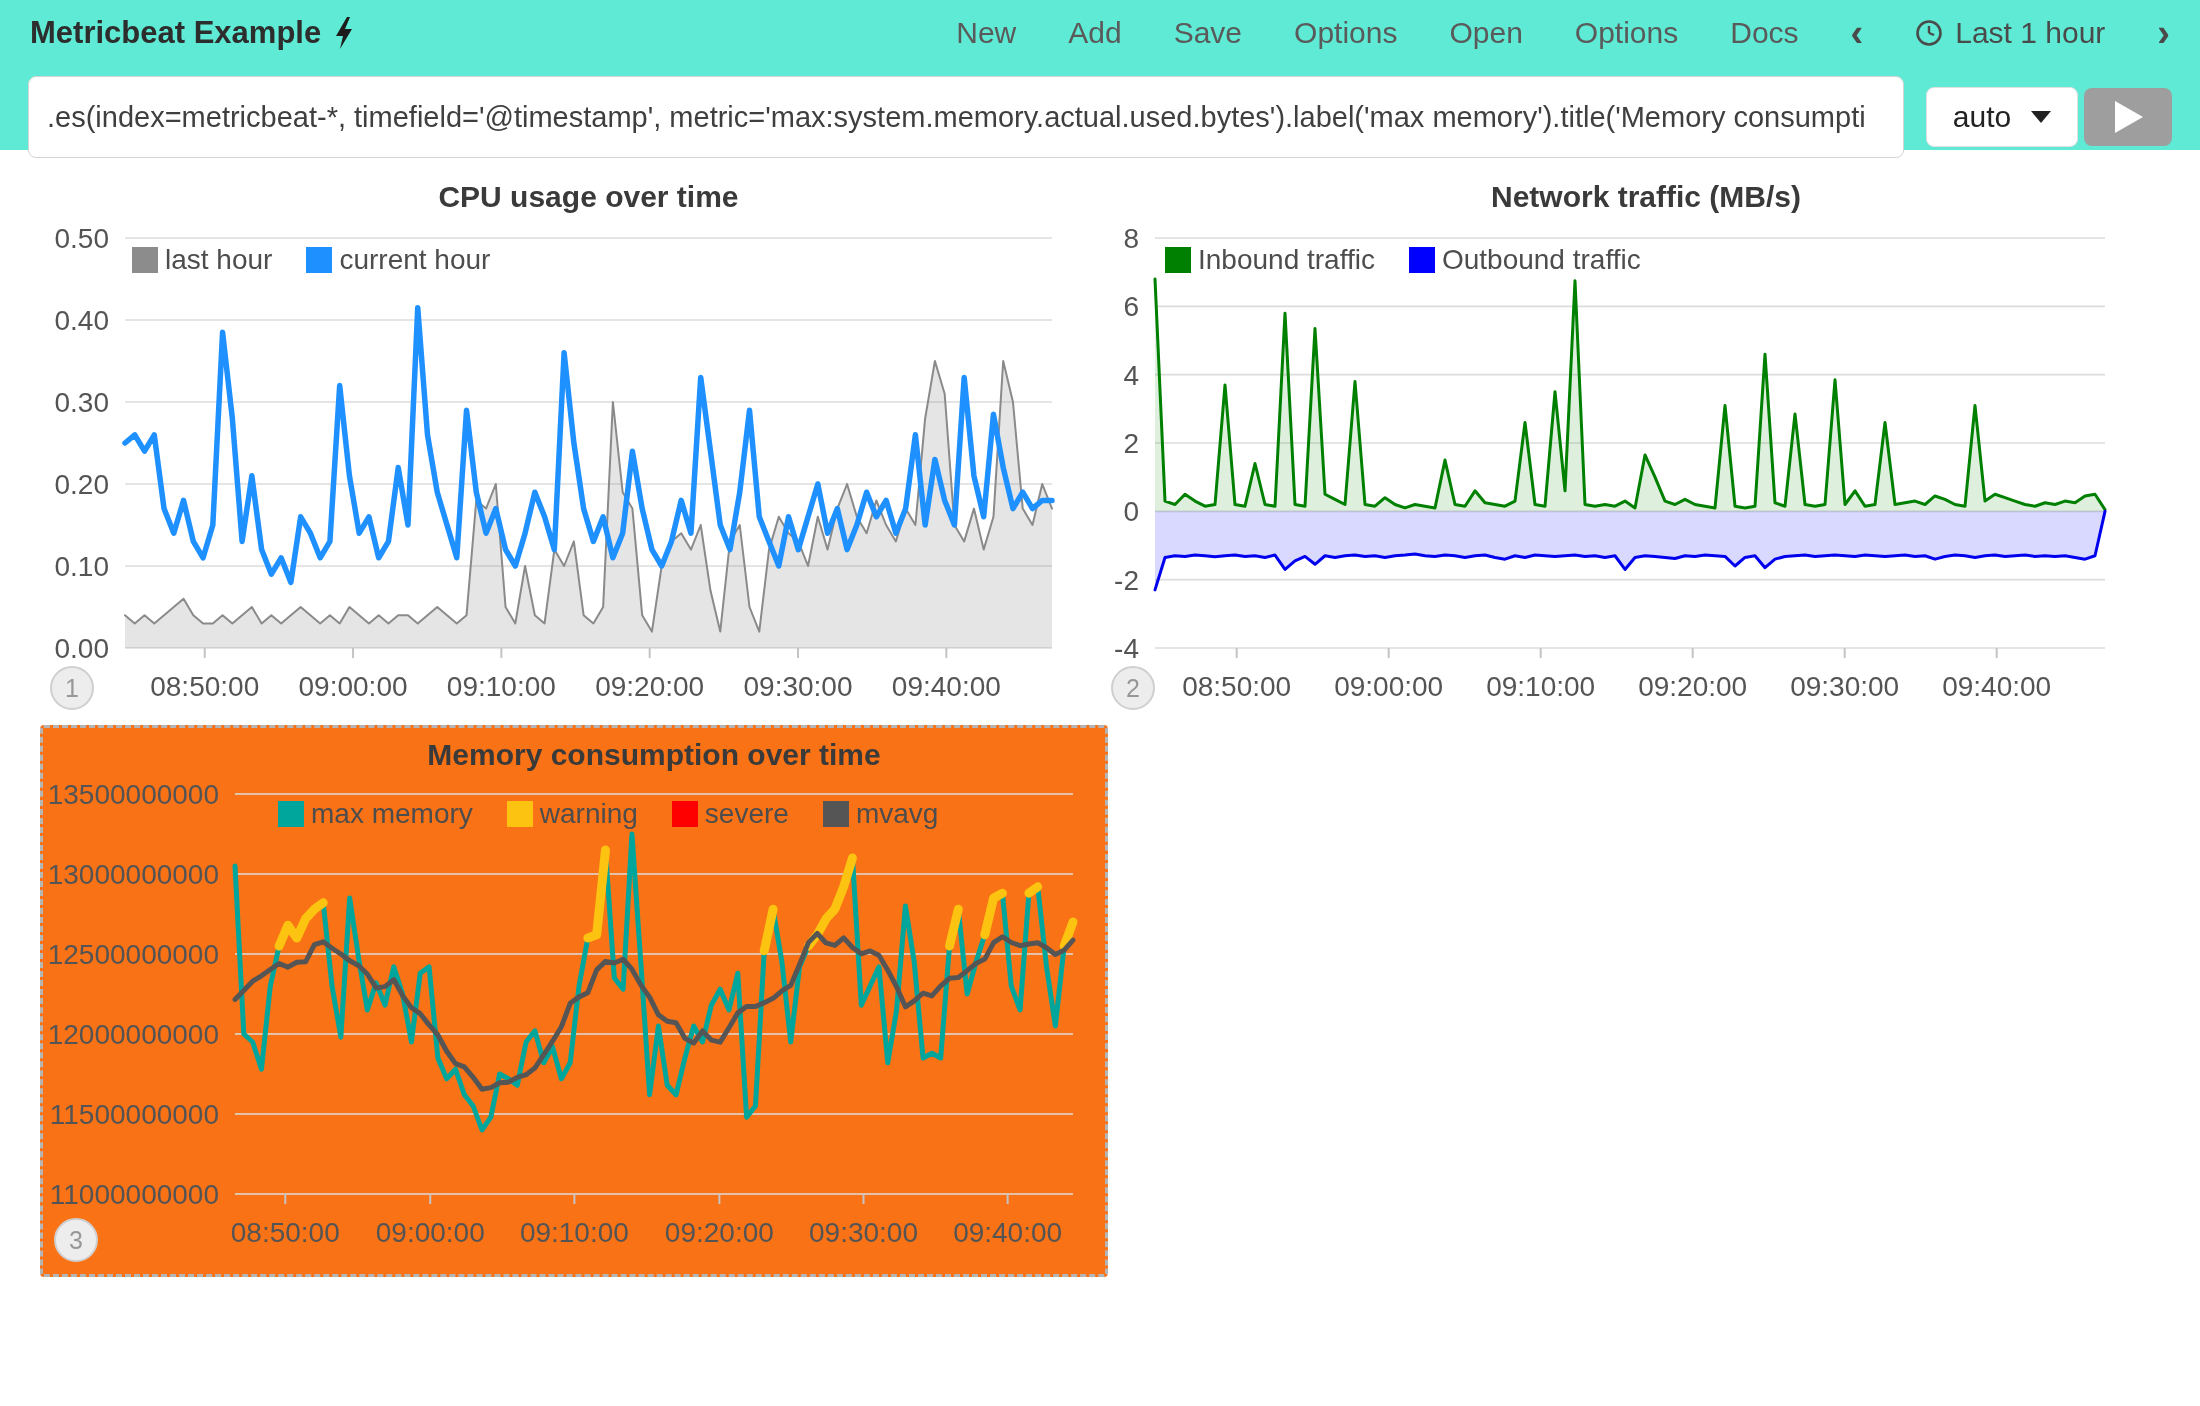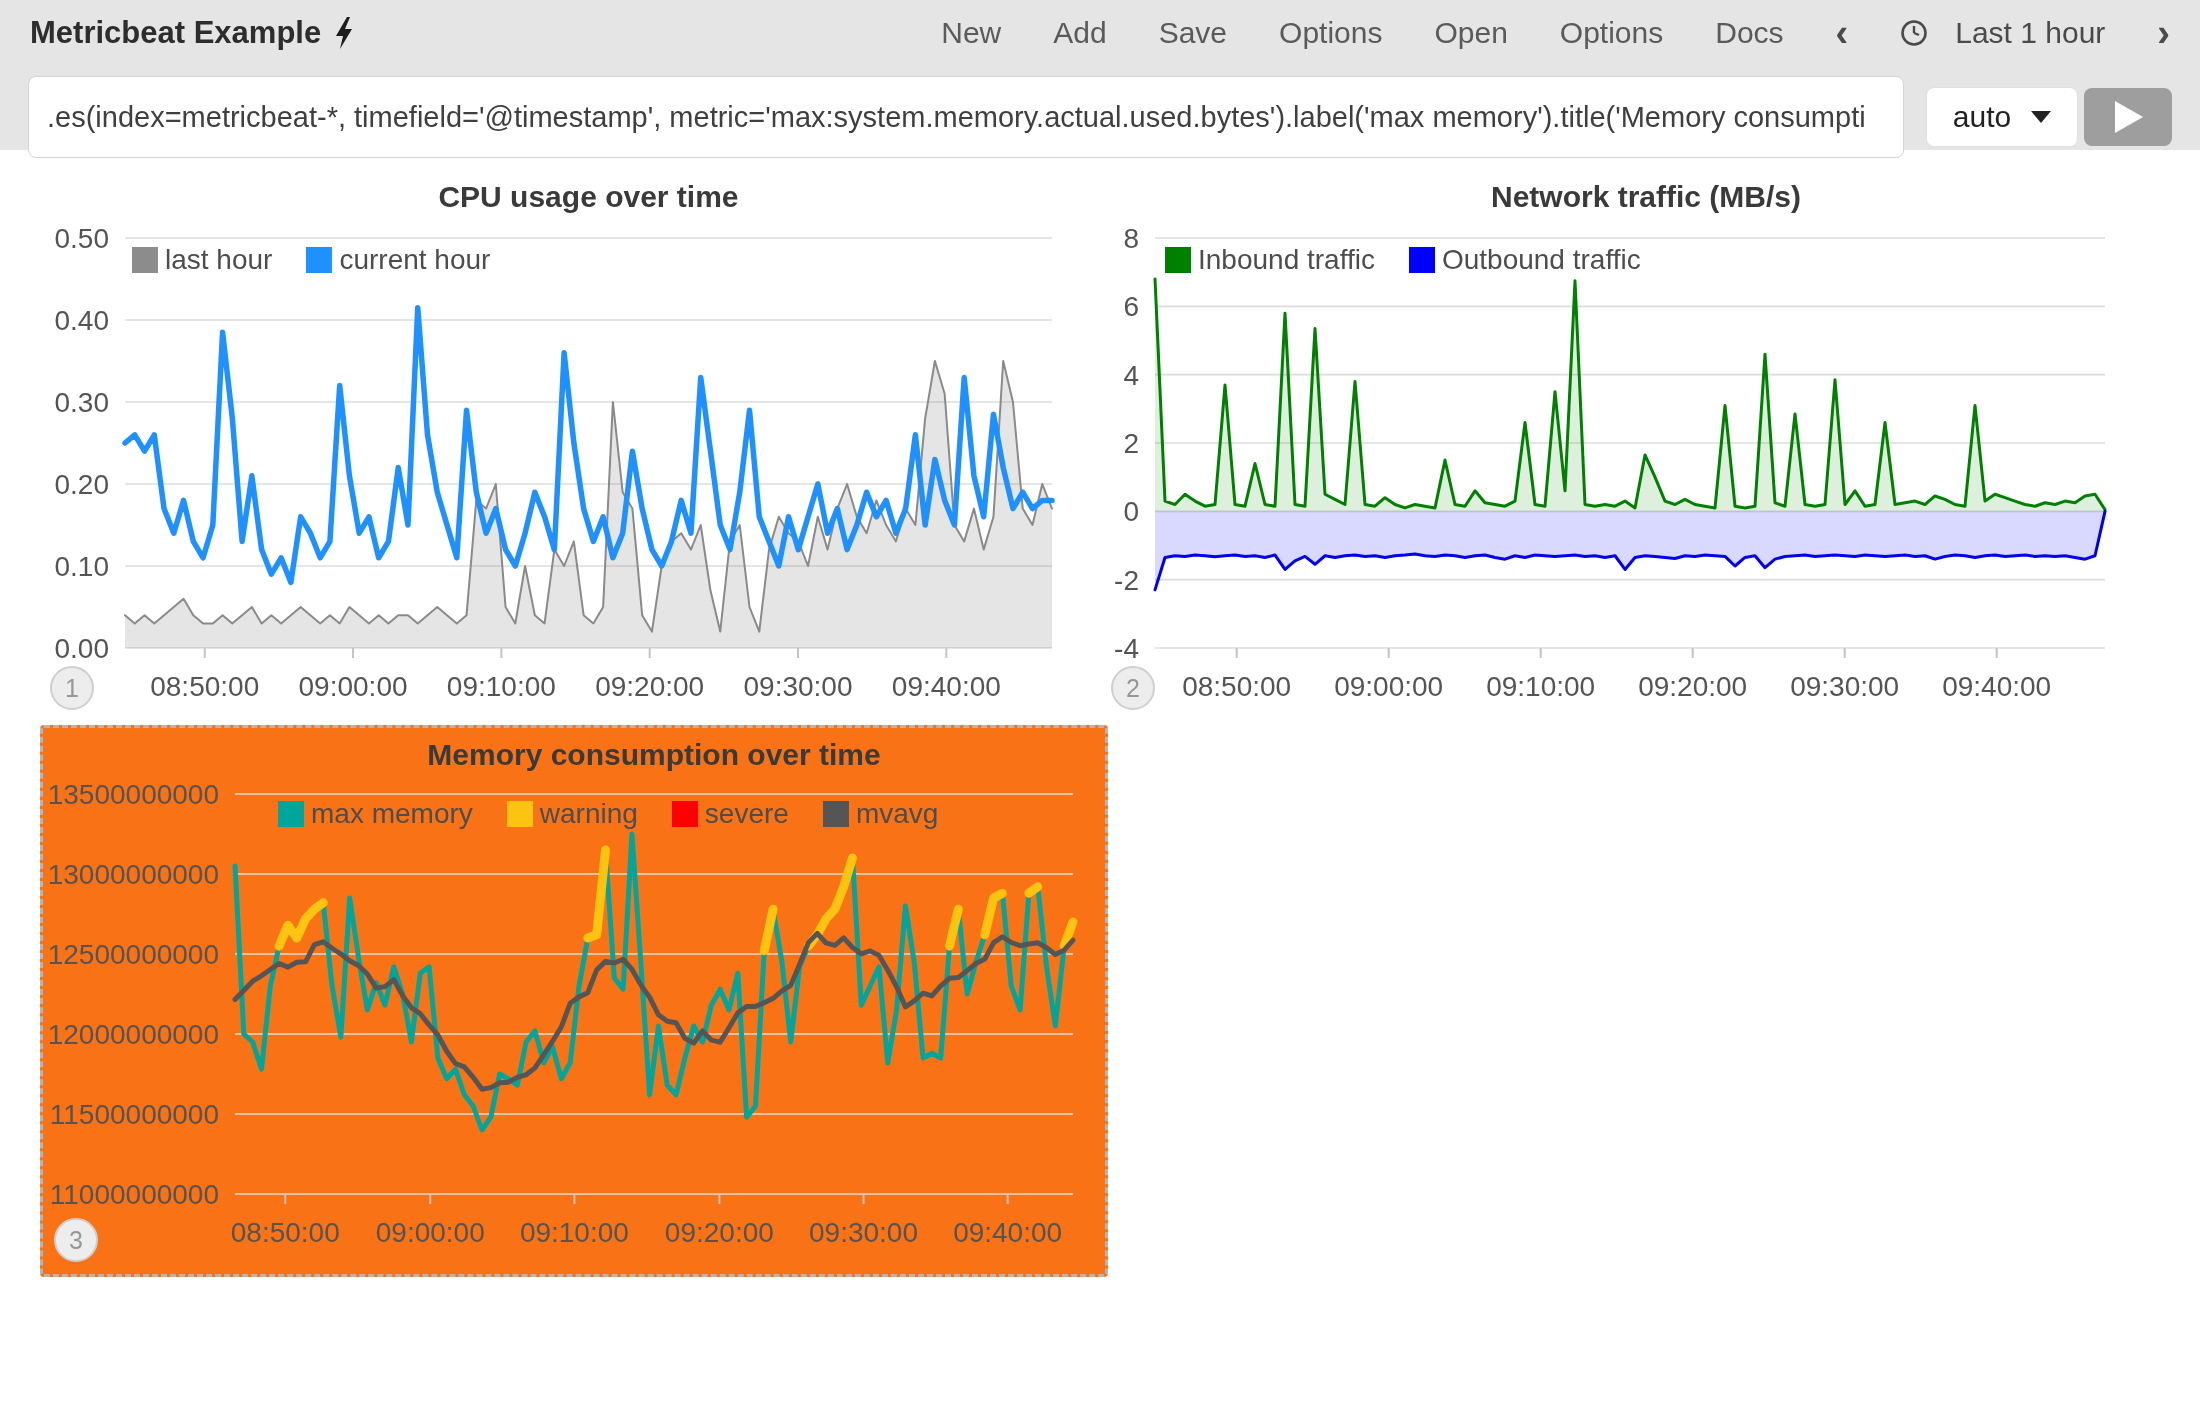--- a/index.html
+++ b/index.html
@@ -1,26 +1,26 @@
 <!DOCTYPE html>
 <html><head>
 <meta charset="utf-8">
 <style>
   html,body{margin:0;padding:0;background:#fff;}
   body{width:2200px;height:1406px;font-family:"Liberation Sans",sans-serif;-webkit-font-smoothing:antialiased;overflow:hidden;}
   .page{width:2200px;height:1406px;position:relative;background:#fff;}
   
-  header{background:#e5e5e5;height:150px;box-sizing:border-box;padding-top:2px;}
+  header{background:#5eead4;height:150px;box-sizing:border-box;padding-top:2px;}
   .hrow1{display:flex;align-items:center;height:62px;padding:0 30px;}
   .app-title{font-size:31px;font-weight:bold;color:#2d2d2d;display:flex;align-items:center;gap:12px;}
   .bolt{width:22px;height:32px;display:inline-block;}
   nav{margin-left:auto;display:flex;align-items:center;gap:52px;font-size:30px;color:#5a5a5a;}
   nav a{color:#5a5a5a;text-decoration:none;cursor:pointer;}
   .chev{font-size:38px;font-weight:bold;color:#4a4a4a;line-height:1;cursor:pointer;}
-  .timepick{display:flex;align-items:center;gap:27px;color:#4a4a4a;cursor:pointer;}
+  .timepick{display:flex;align-items:center;gap:12px;color:#4a4a4a;cursor:pointer;}
   .hrow2{display:flex;align-items:center;padding:12px 28px 0 28px;}
   .query{flex:1;height:56px;background:#fff;border:1px solid #d4d4d4;border-radius:8px;font-size:29px;color:#3f3f3f;padding:12px 18px;font-family:"Liberation Sans",sans-serif;white-space:nowrap;overflow:hidden;}
   .interval{height:58px;width:150px;margin-left:22px;background:#fff;border:1px solid #e0e0e0;border-radius:8px;display:flex;align-items:center;justify-content:center;gap:20px;font-size:30px;color:#222;cursor:pointer;}
   .caret{width:0;height:0;border-left:10px solid transparent;border-right:10px solid transparent;border-top:12px solid #222;display:inline-block;}
   .play{height:58px;width:88px;margin-left:6px;background:#9e9e9e;border:none;border-radius:8px;display:flex;align-items:center;justify-content:center;cursor:pointer;}
   
   main{position:relative;width:2200px;height:1256px;}
   figure.chart{position:absolute;margin:0;}
   .ctitle{position:absolute;top:0;height:40px;text-align:center;font-size:30px;font-weight:bold;color:#3a3a3a;}
   figure.chart > svg{position:absolute;left:0;}

